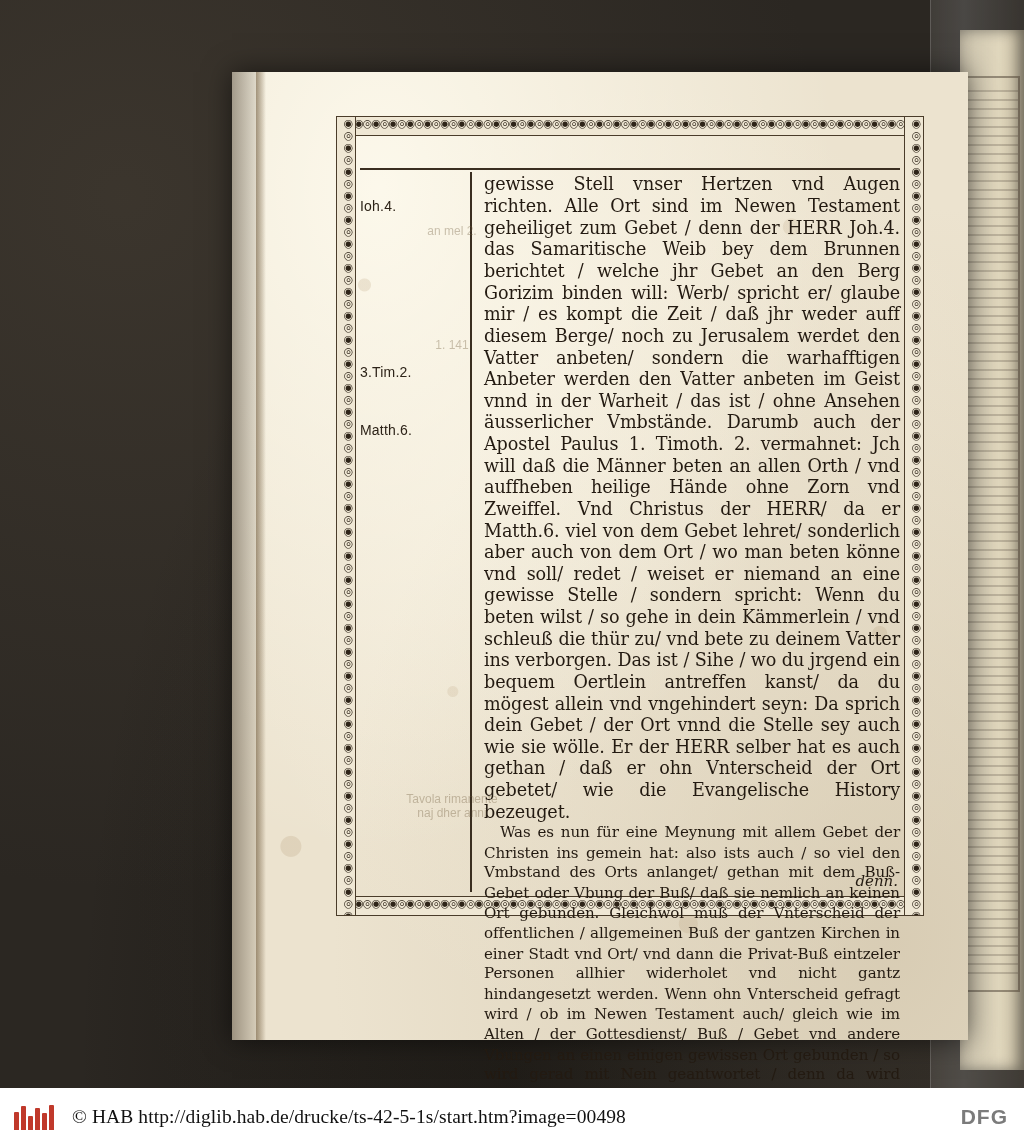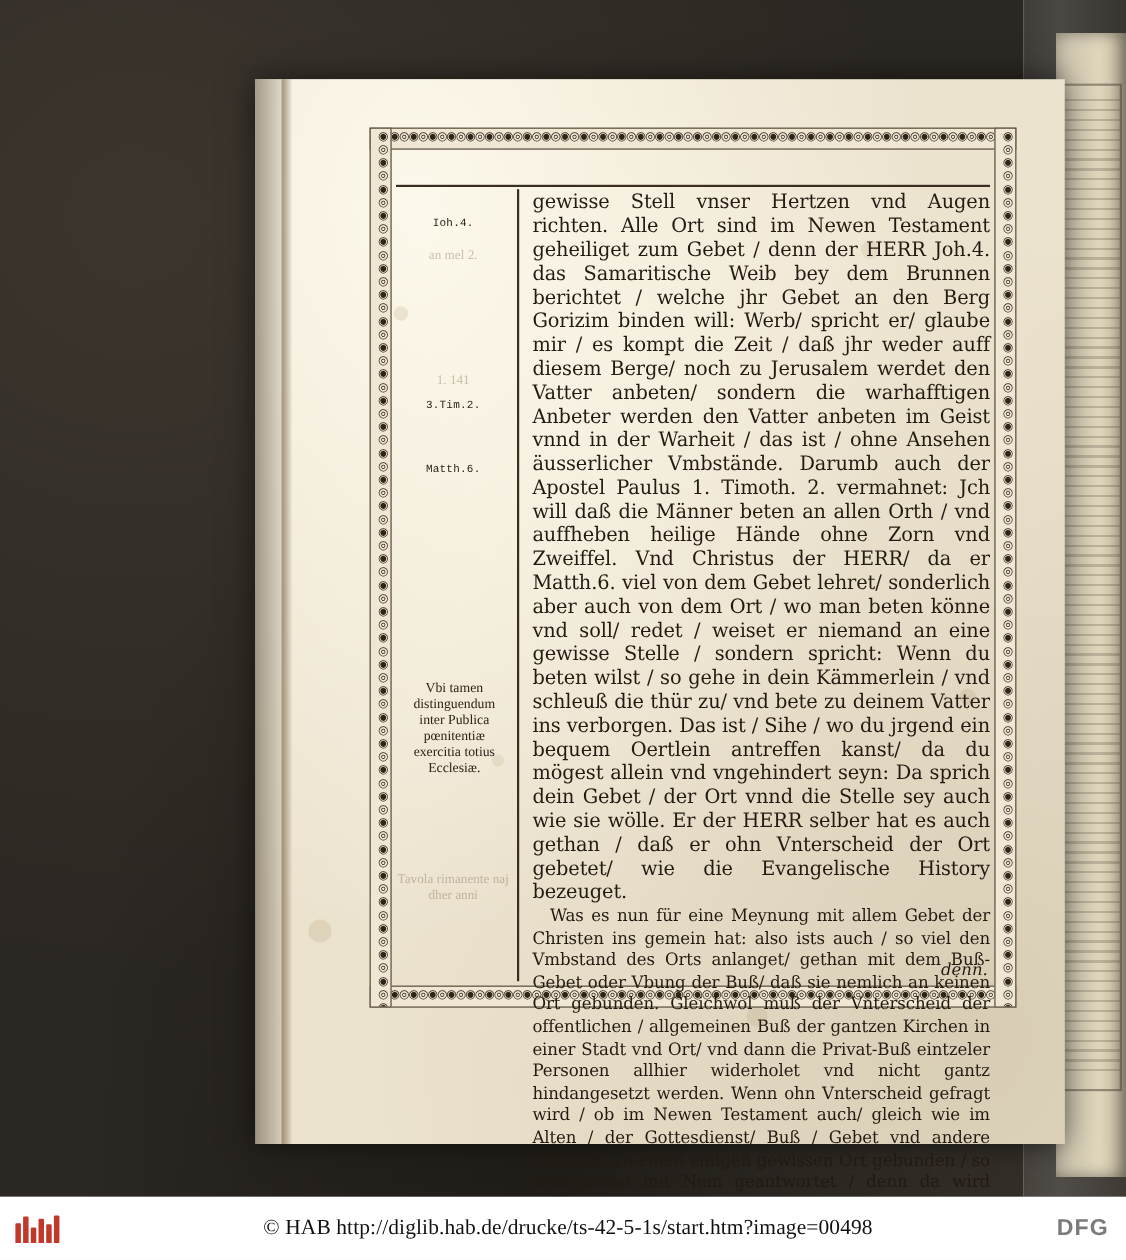--- a/index.html
+++ b/index.html
@@ -213,42 +213,43 @@
     position: absolute;
     left: 24px;
     top: 60px;
     width: 106px;
     bottom: 24px;
     color: #2d2318;
   }
   .marginal-ref {
     position: absolute;
     width: 104px;
-    text-align: center;
-    font-family: Liberation Mono, monospace;
-    font-size: 10px;
+    text-align: left;
+    font-family: Liberation Sans, sans-serif;
+    font-size: 14px;
     letter-spacing: .2px;
   }
   .marginal-note {
     position: absolute;
     left: 4px;
     width: 98px;
     text-align: center;
     font-family: "Liberation Serif", serif;
     font-size: 12.5px;
     line-height: 14.5px;
   }
   .ghost-text {
     position: absolute;
     width: 104px;
     text-align: center;
-    font-family: Liberation Serif, serif;
+    font-family: Liberation Sans, sans-serif;
     font-size: 12px;
     line-height: 14px;
     color: rgba(110,88,58,0.35);
+    margin-left: 40px;
   }
 
   
   .text-col {
     position: absolute;
     left: 148px;
     right: 24px;
     top: 58px;
     bottom: 52px;
     color: #231a11;
@@ -300,21 +301,20 @@
     gap: 2px;
   }
   .hab-logo i {
     display: block;
     width: 5px;
     background: #c0392b;
     border-radius: 1px 1px 0 0;
   }
   .caption-text {
     flex: 1;
-    text-align: center;
     font-family: "Liberation Serif", serif;
     font-size: 19.5px;
     color: #111111;
     letter-spacing: .1px;
   }
   .dfg {
     margin-right: 16px;
     font-family: "Liberation Sans", sans-serif;
     font-size: 21px;
     font-weight: 700;
@@ -346,21 +346,20 @@
 
       <div class="rule"></div>
       <div class="vrule"></div>
 
       <div class="margin-col">
         <div class="marginal-ref" style="top:22px">Ioh.4.</div>
         <div class="ghost-text" style="top:48px">an mel 2.</div>
         <div class="ghost-text" style="top:162px">1. 141</div>
         <div class="marginal-ref" style="top:188px">3.Tim.2.</div>
         <div class="marginal-ref" style="top:246px">Matth.6.</div>
-        <div class="marginal-note" style="top:442px">Vbi tamen distinguendum inter Publica pœnitentiæ exercitia totius Ecclesiæ.</div>
         <div class="ghost-text" style="top:616px">Tavola rimanente naj dher anni</div>
       </div>
 
       <div class="text-col">
         <p class="big">gewisse Stell vnser Hertzen vnd Augen richten. Alle Ort sind im Newen Testament geheiliget zum Gebet / denn der HERR Joh.4. das Samaritische Weib bey dem Brunnen berichtet / welche jhr Gebet an den Berg Gorizim binden will: Werb/ spricht er/ glaube mir / es kompt die Zeit / daß jhr weder auff diesem Berge/ noch zu Jerusalem werdet den Vatter anbeten/ sondern die warhafftigen Anbeter werden den Vatter anbeten im Geist vnnd in der Warheit / das ist / ohne Ansehen äusserlicher Vmbstände. Darumb auch der Apostel Paulus 1. Timoth. 2. vermahnet: Jch will daß die Männer beten an allen Orth / vnd auffheben heilige Hände ohne Zorn vnd Zweiffel. Vnd Christus der HERR/ da er Matth.6. viel von dem Gebet lehret/ sonderlich aber auch von dem Ort / wo man beten könne vnd soll/ redet / weiset er niemand an eine gewisse Stelle / sondern spricht: Wenn du beten wilst / so gehe in dein Kämmerlein / vnd schleuß die thür zu/ vnd bete zu deinem Vatter ins verborgen. Das ist / Sihe / wo du jrgend ein bequem Oertlein antreffen kanst/ da du mögest allein vnd vngehindert seyn: Da sprich dein Gebet / der Ort vnnd die Stelle sey auch wie sie wölle. Er der HERR selber hat es auch gethan / daß er ohn Vnterscheid der Ort gebetet/ wie die Evangelische History bezeuget.</p>
         <p>Was es nun für eine Meynung mit allem Gebet der Christen ins gemein hat: also ists auch / so viel den Vmbstand des Orts anlanget/ gethan mit dem Buß-Gebet oder Vbung der Buß/ daß sie nemlich an keinen Ort gebunden. Gleichwol muß der Vnterscheid der offentlichen / allgemeinen Buß der gantzen Kirchen in einer Stadt vnd Ort/ vnd dann die Privat-Buß eintzeler Personen allhier widerholet vnd nicht gantz hindangesetzt werden. Wenn ohn Vnterscheid gefragt wird / ob im Newen Testament auch/ gleich wie im Alten / der Gottesdienst/ Buß / Gebet vnd andere Vbungen an einen einigen gewissen Ort gebunden / so wird gerad mit Nein geantwortet / denn da wird durchauß kein Ort dem andern vorgezogen/ wie auß erst angezogenen Zeugnüssen H. Schrifft/ neben der Betrachtung/ daß die Levitischen Ceremonien im Newen Testament abgeschaffet vnd auffgehoben sind/ erscheinet. Wen aber gefragt wird/ ob</p>
       </div>
 
       <div class="catchword">denn.</div>
     </div>

